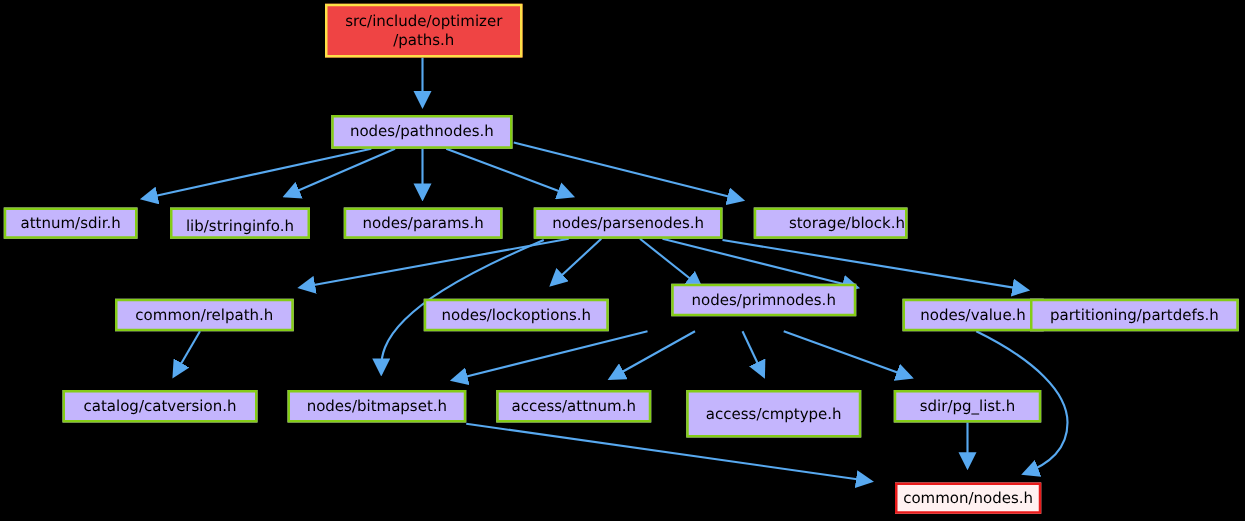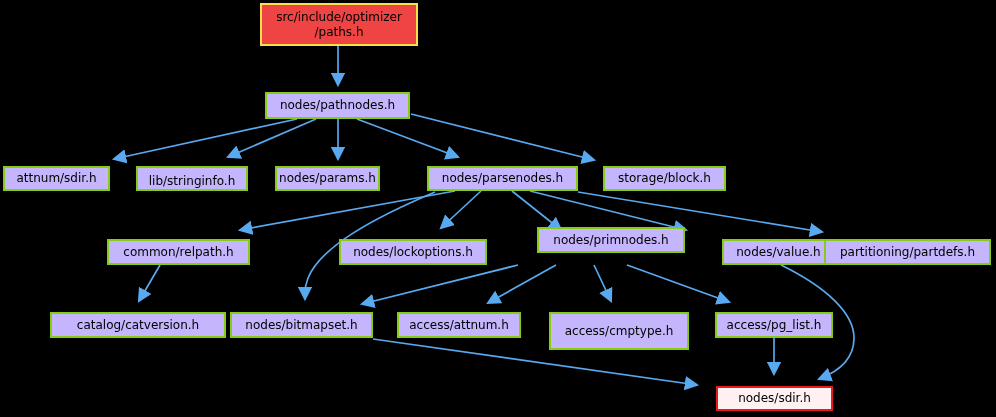--- a/index.html
+++ b/index.html
@@ -67,28 +67,28 @@
         <path d="M774,338 L774,374" fill="none" stroke="#58a9f0" stroke-width="1.7" marker-end="url(#arrowhead)"></path>
         <path d="M781,265 C828,288 854,314 854,338 C854,359 840,371 819,379" fill="none" stroke="#58a9f0" stroke-width="1.7" marker-end="url(#arrowhead)"></path>
       </g>
   </svg>
   <div id="nodes">
       <div class="node node-root" style="left: 260px; top: 3px; width: 158px; height: 43px;"><span>src/include/optimizer
 /paths.h</span></div>
       <div class="node node-file" style="left: 265px; top: 92px; width: 145px; height: 27px;"><span>nodes/pathnodes.h</span></div>
       <div class="node node-file" style="left: 3px; top: 166px; width: 107px; height: 25px;"><span>attnum/sdir.h</span></div>
       <div class="node node-file" style="left: 136px; top: 166px; width: 112px; height: 25px; align-items: flex-end;"><span>lib/stringinfo.h</span></div>
-      <div class="node node-file" style="left: 275px; top: 166px; width: 105px; height: 25px;"><span>nodes/params.h</span></div>
+      <div class="node node-file" style="left: 275px; top: 166px; width: 127px; height: 25px;"><span>nodes/params.h</span></div>
       <div class="node node-file" style="left: 427px; top: 166px; width: 151px; height: 25px;"><span>nodes/parsenodes.h</span></div>
-      <div class="node node-file" style="left: 603px; top: 166px; width: 123px; height: 25px;"><span>storage/block.h</span></div>
-      <div class="node node-file" style="left: 107px; top: 239px; width: 143px; height: 26px; justify-content: center;"><span>common/relpath.h</span></div>
+      <div class="node node-file" style="left: 603px; top: 166px; width: 123px; height: 25px; justify-content: flex-end;"><span>storage/block.h</span></div>
+      <div class="node node-file" style="left: 92px; top: 239px; width: 143px; height: 26px; justify-content: center;"><span>common/relpath.h</span></div>
       <div class="node node-file" style="left: 339px; top: 239px; width: 148px; height: 26px;"><span>nodes/lockoptions.h</span></div>
       <div class="node node-file" style="left: 514px; top: 227px; width: 148px; height: 26px; margin-left: 23px;"><span>nodes/primnodes.h</span></div>
       <div class="node node-file" style="left: 722px; top: 239px; width: 113px; height: 26px;"><span>nodes/value.h</span></div>
       <div class="node node-file" style="left: 824px; top: 239px; width: 167px; height: 26px;"><span>partitioning/partdefs.h</span></div>
-      <div class="node node-file" style="left: 50px; top: 312px; width: 176px; height: 26px;"><span>catalog/catversion.h</span></div>
+      <div class="node node-file" style="left: 50px; top: 312px; width: 156px; height: 26px;"><span>catalog/catversion.h</span></div>
       <div class="node node-file" style="left: 230px; top: 312px; width: 143px; height: 26px;"><span>nodes/bitmapset.h</span></div>
       <div class="node node-file" style="left: 397px; top: 312px; width: 124px; height: 26px; text-align: center;"><span>access/attnum.h</span></div>
       <div class="node node-file" style="left: 549px; top: 312px; width: 140px; height: 38px;"><span>access/cmptype.h</span></div>
-      <div class="node node-file" style="left: 715px; top: 312px; width: 118px; height: 26px;"><span>access/pg_list.h</span></div>
-      <div class="node node-highlight" style="left: 716px; top: 386px; width: 117px; height: 25px;"><span>nodes/sdir.h</span></div>
+      <div class="node node-file" style="left: 715px; top: 312px; width: 118px; height: 26px;"><span>sdir/pg_list.h</span></div>
+      <div class="node node-highlight" style="left: 716px; top: 386px; width: 117px; height: 25px;"><span>common/nodes.h</span></div>
     </div>
 </div>
 
 </body></html>

